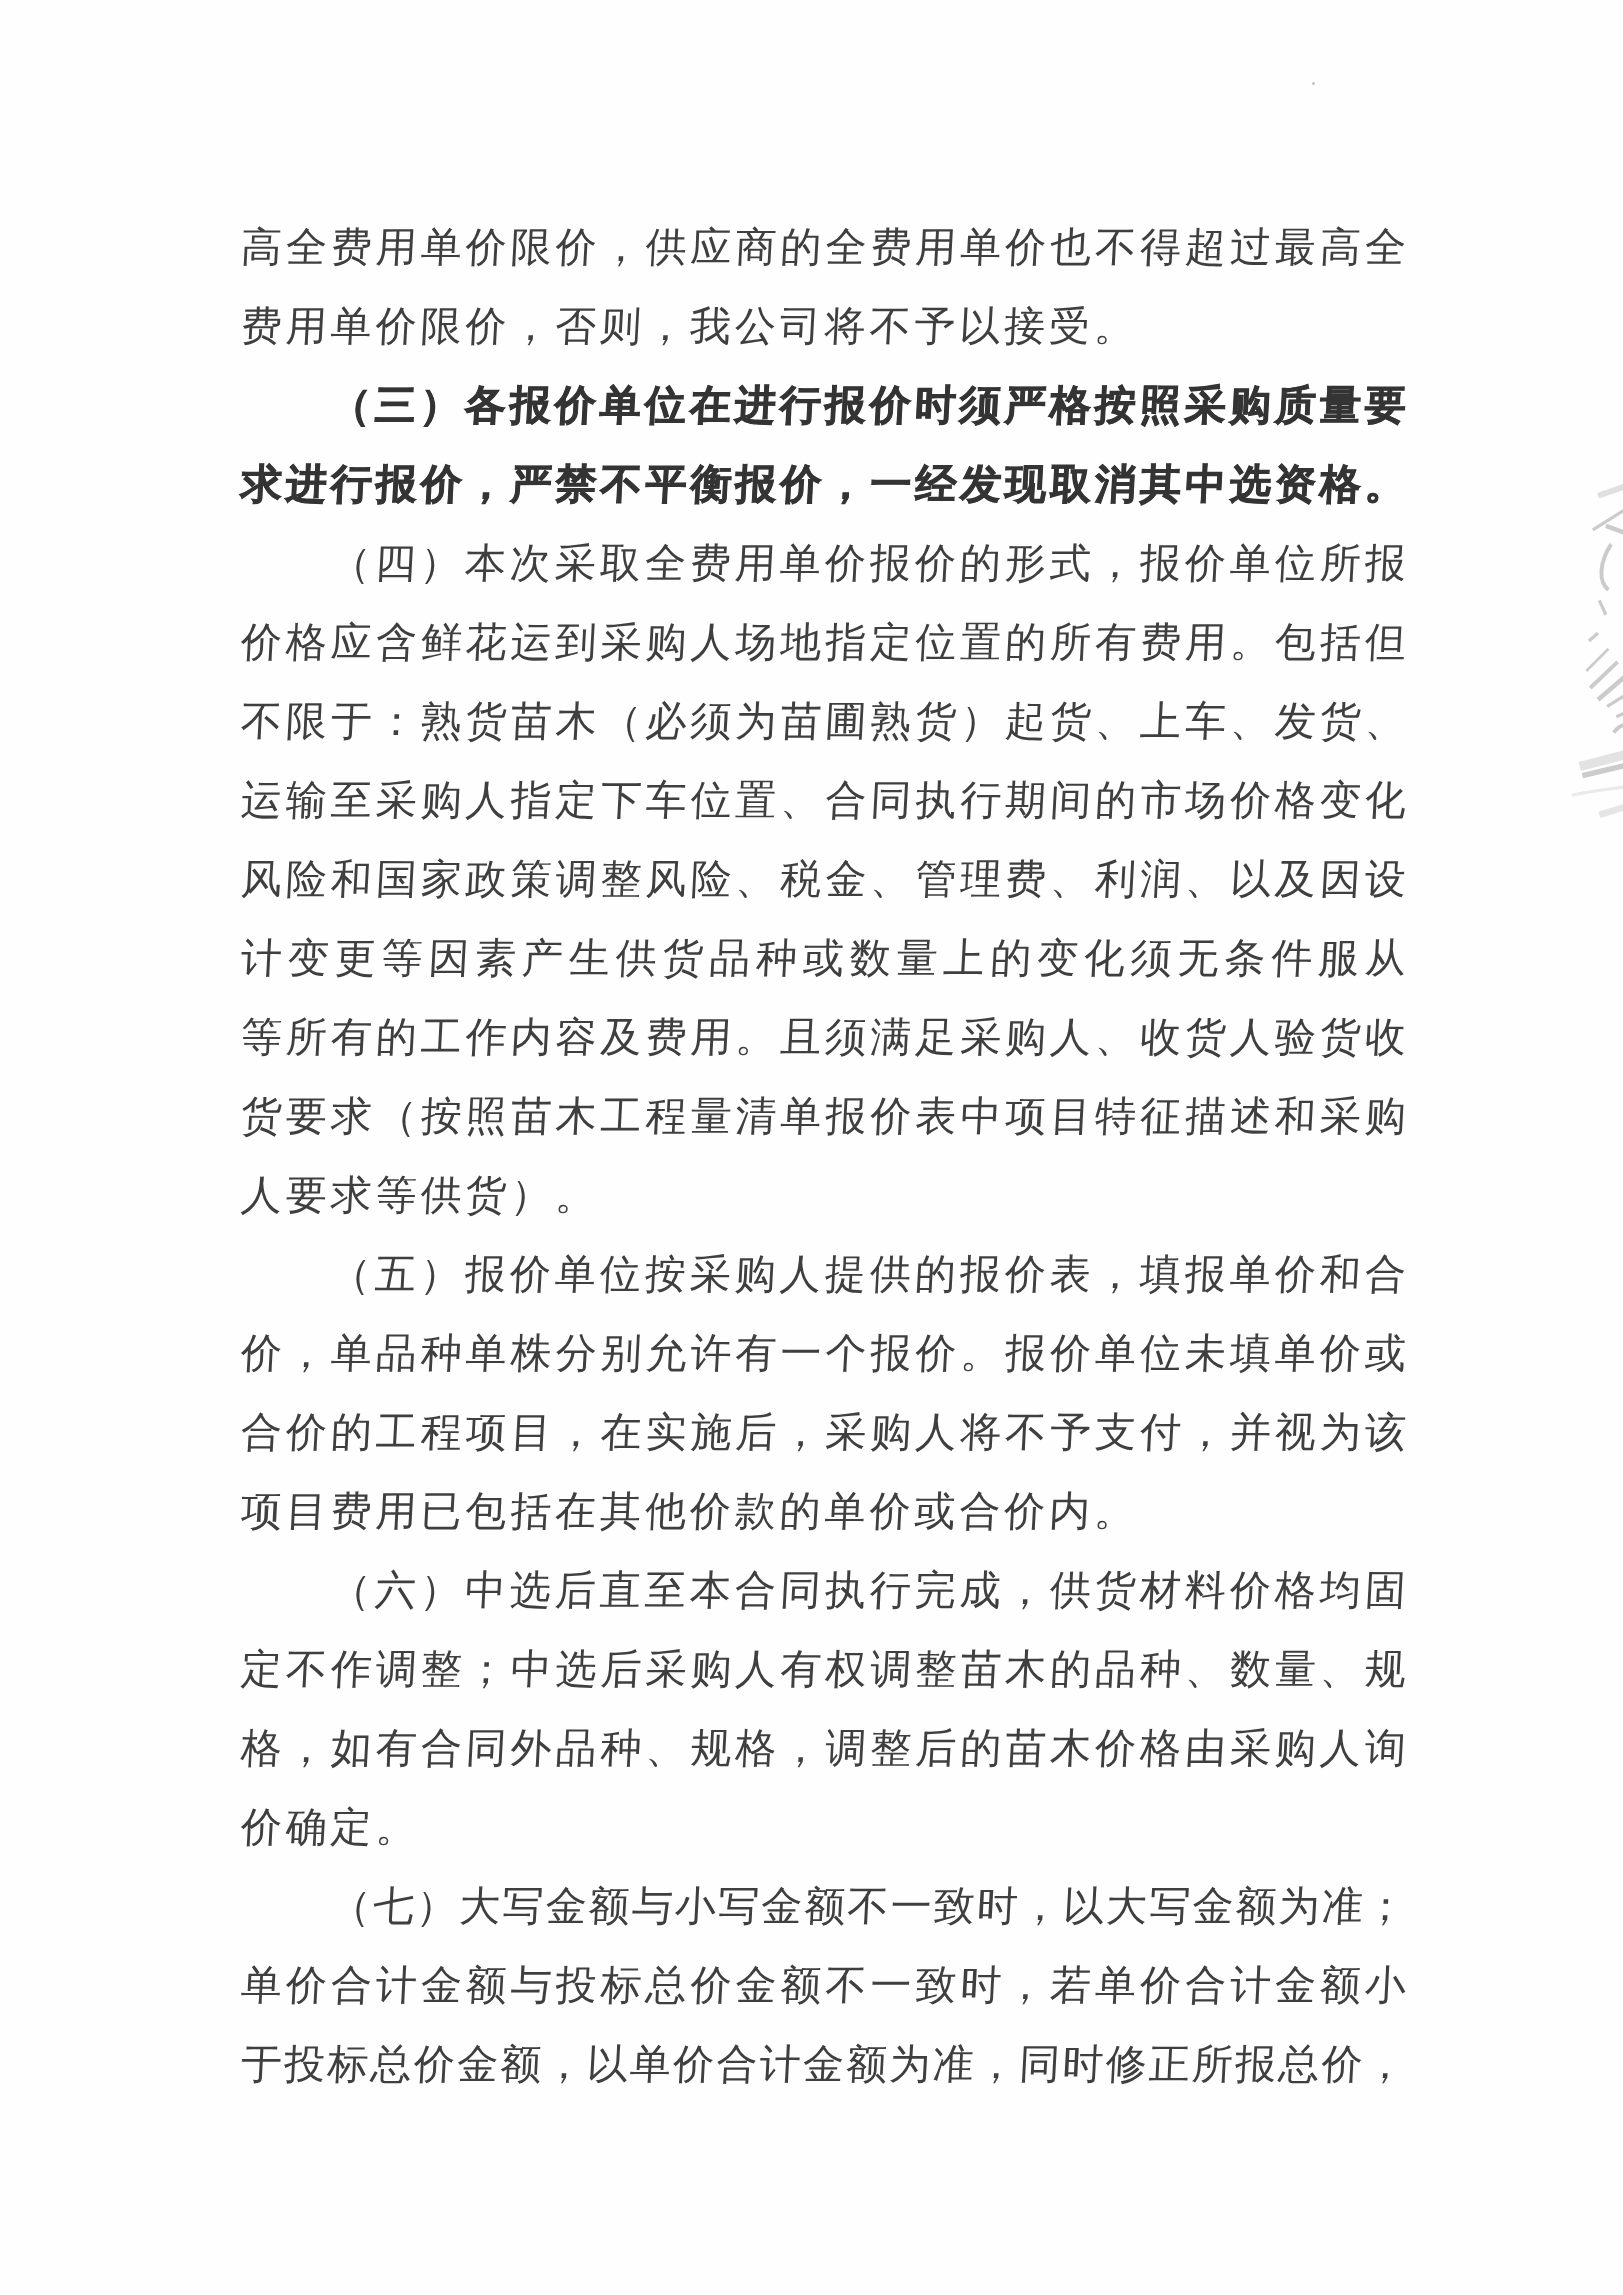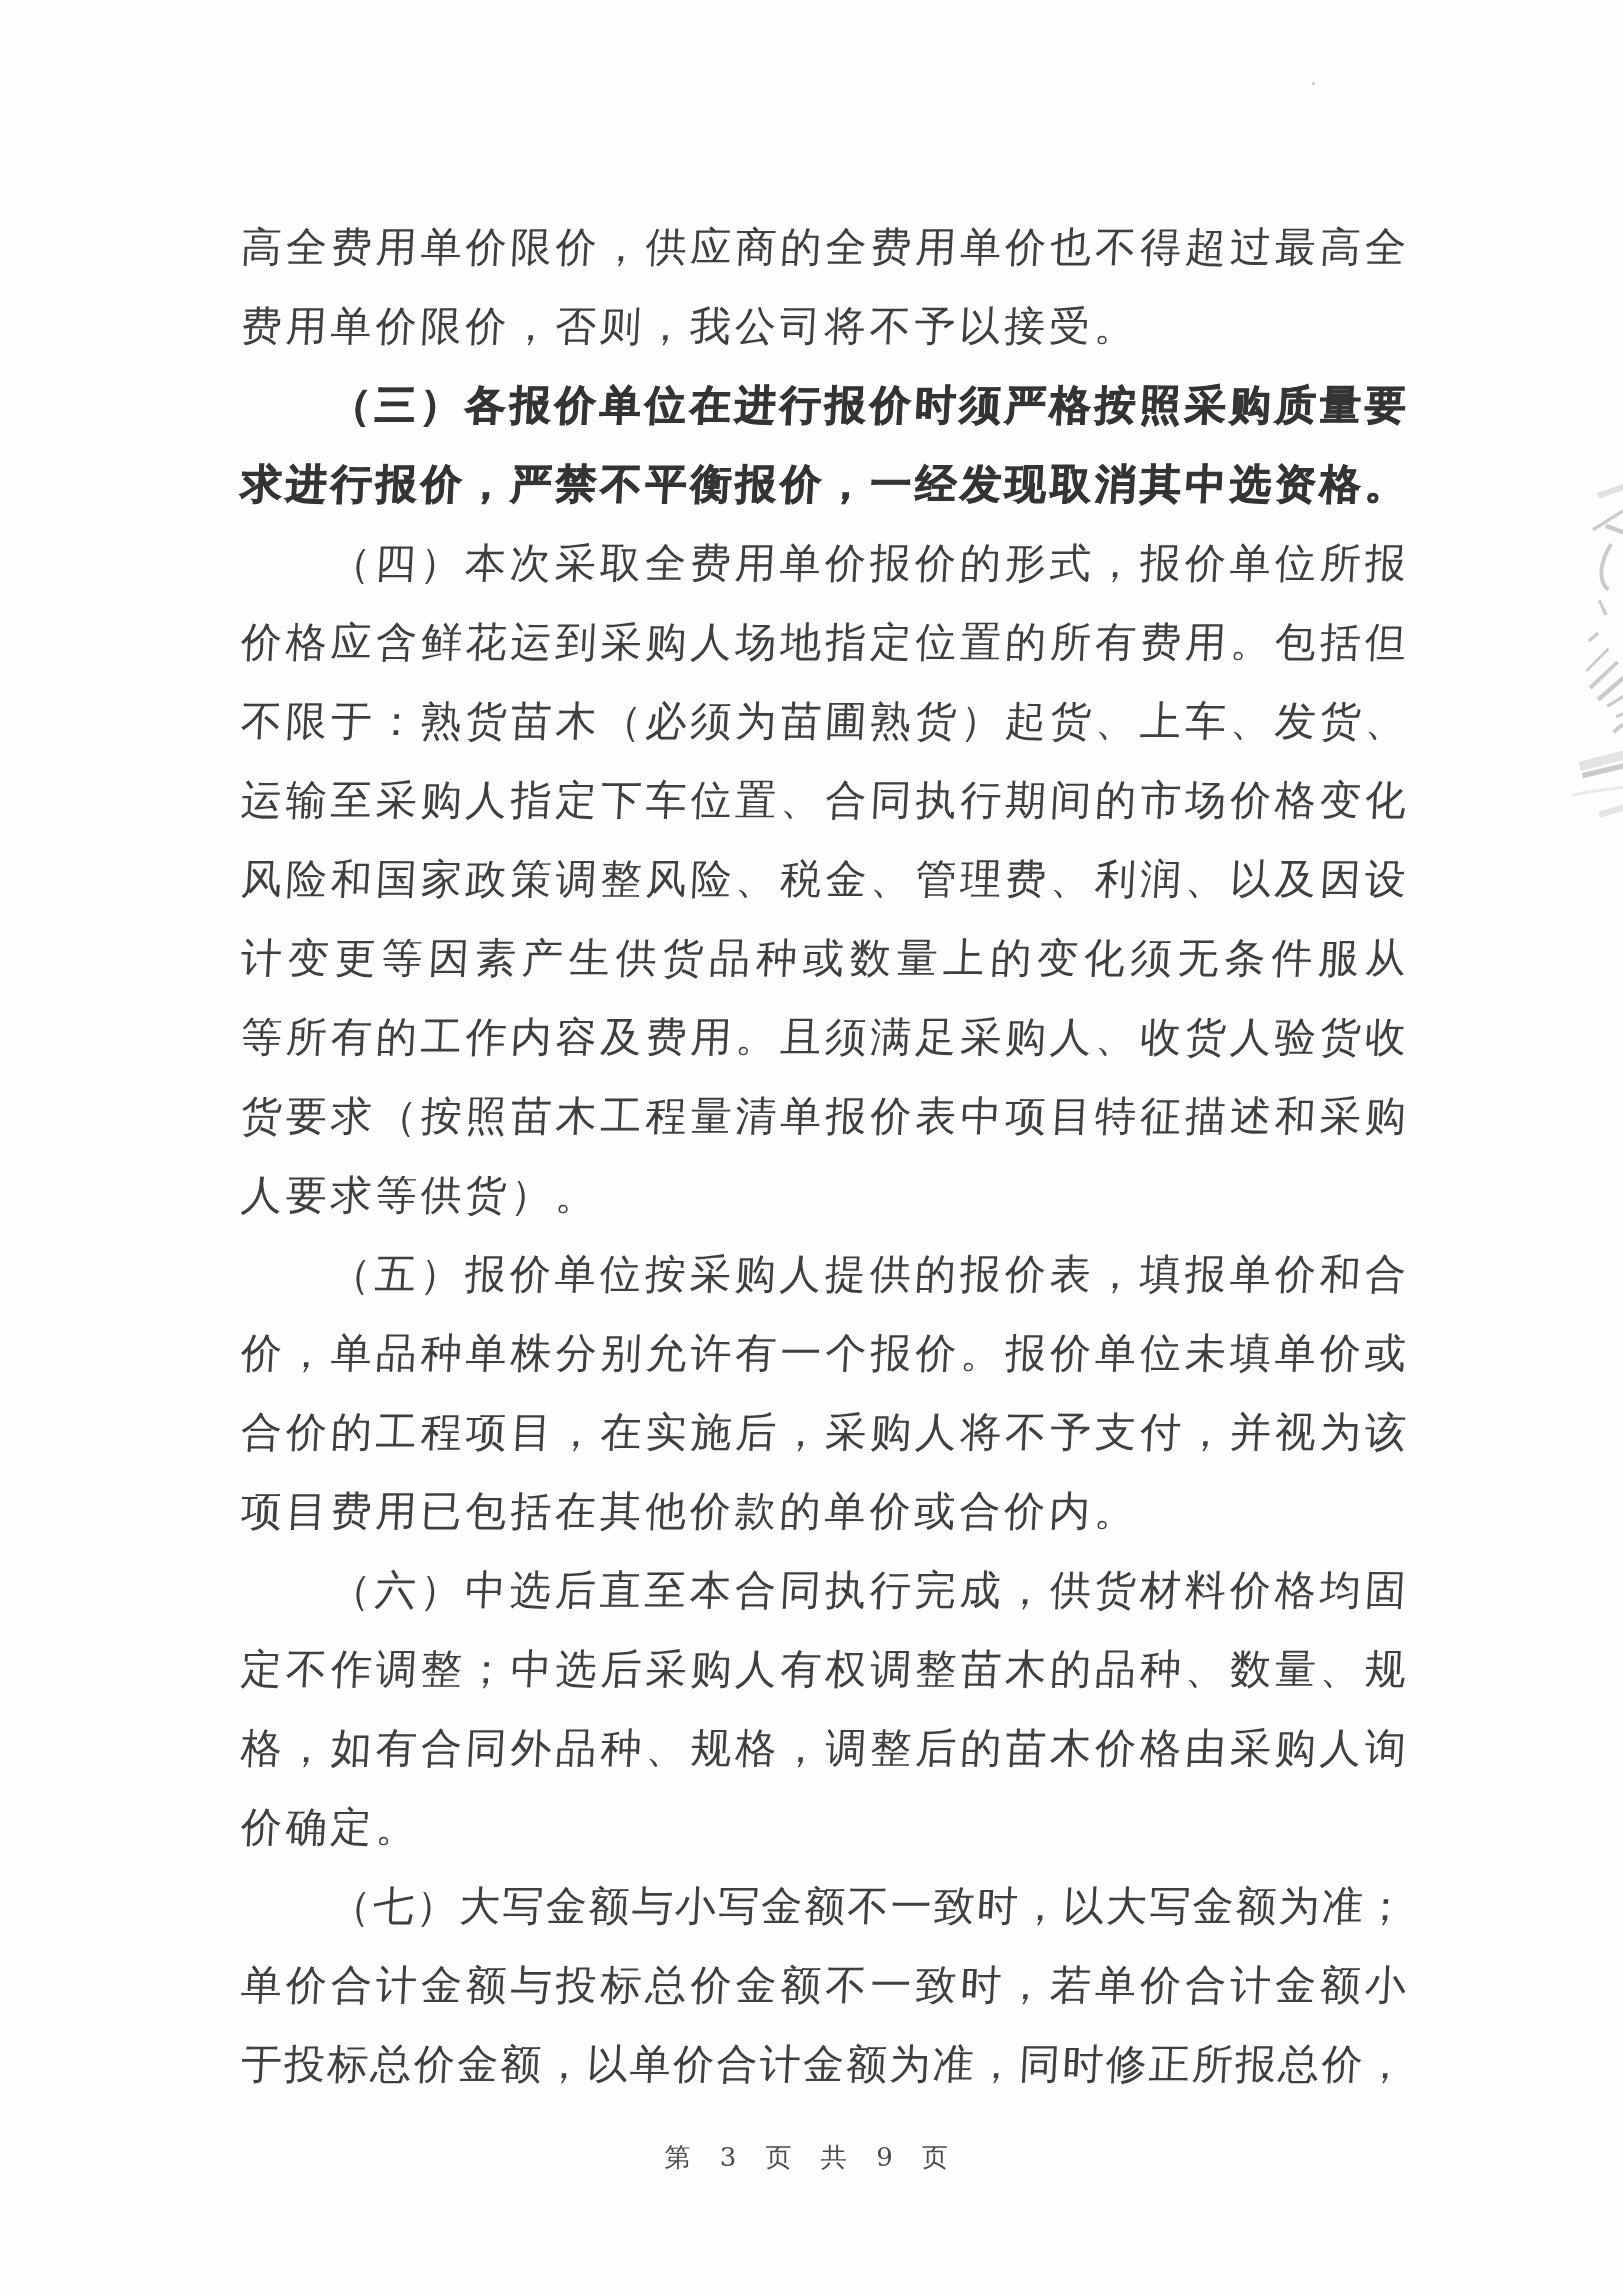--- a/index.html
+++ b/index.html
@@ -112,16 +112,15 @@
     <div class="line">项目费用已包括在其他价款的单价或合价内。</div>
     <div class="line fill indent">（六）中选后直至本合同执行完成，供货材料价格均固</div>
     <div class="line fill">定不作调整；中选后采购人有权调整苗木的品种、数量、规</div>
     <div class="line fill">格，如有合同外品种、规格，调整后的苗木价格由采购人询</div>
     <div class="line">价确定。</div>
     <div class="line fill indent">（七）大写金额与小写金额不一致时，以大写金额为准；</div>
     <div class="line fill">单价合计金额与投标总价金额不一致时，若单价合计金额小</div>
     <div class="line fill">于投标总价金额，以单价合计金额为准，同时修正所报总价，</div>
   </div>
 
-  <div class="footer">第 3 页 共 9 页</div>
 
 </div>
 
 
 </body></html>

